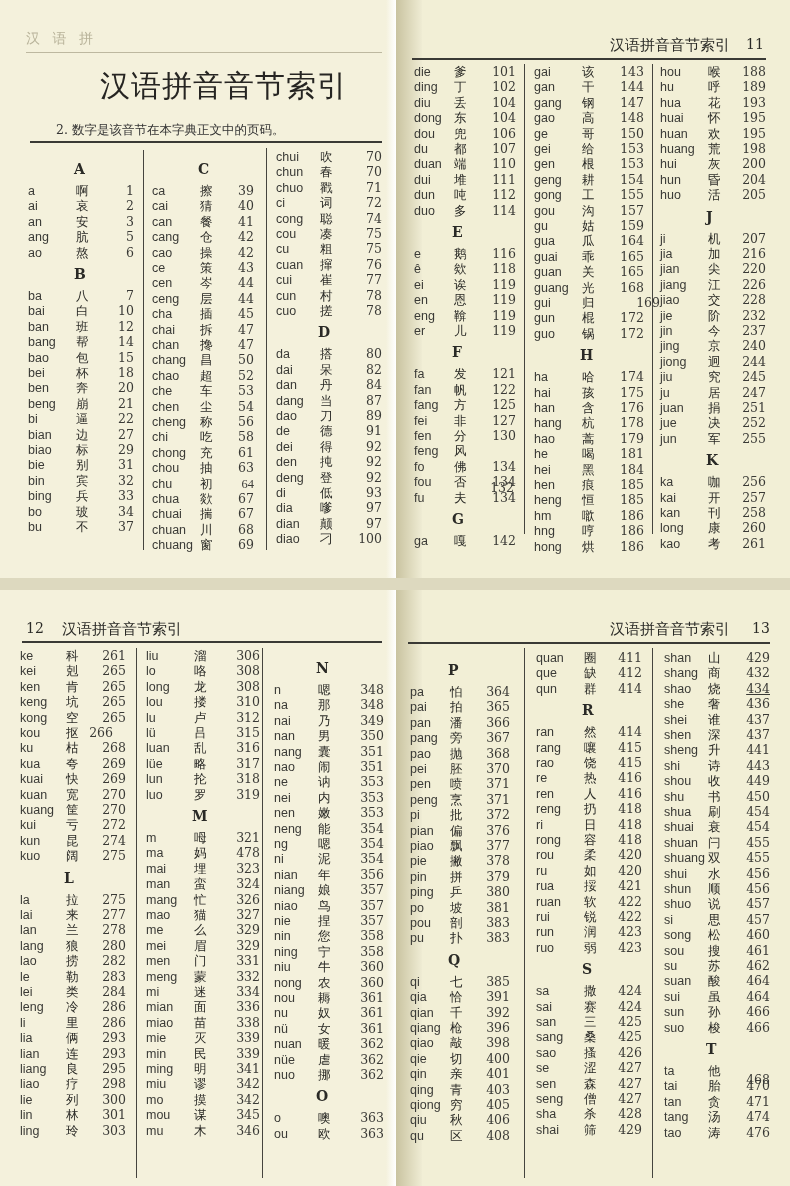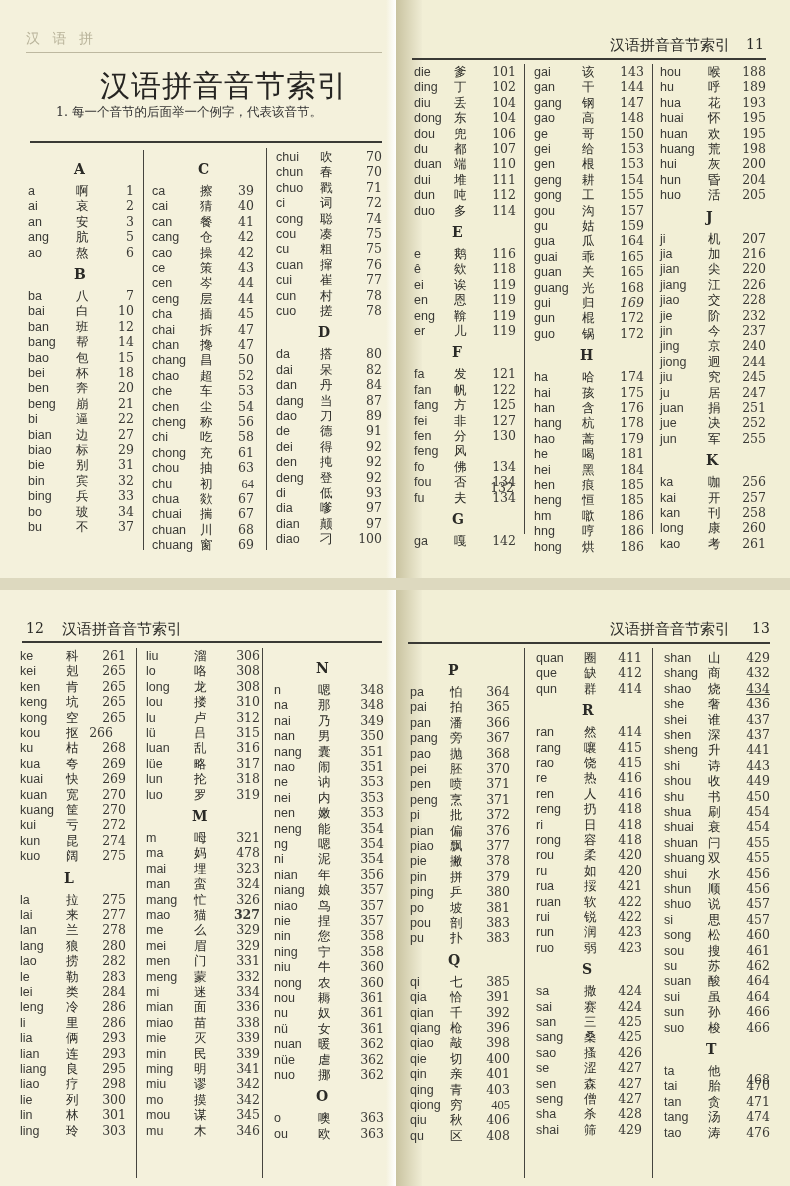--- a/index.html
+++ b/index.html
@@ -33,21 +33,21 @@
 </head>
 <body>
 
 <div class="hband"></div>
 
 <div class="page" id="p10">
   <div class="gutter-l"></div>
   <div class="ghost">汉 语 拼</div>
   <div class="ghostline"></div>
   <div class="title">汉语拼音音节索引</div>
-  <div class="note" style="top:104px">1. 每一个音节的后面举一个例字，代表该音节。</div>
+  <div class="note" style="top:122px">2. 数字是该音节在本字典正文中的页码。</div>
   <div class="rule" style="left:30px; top:141px; width:352px;"></div>
   <div class="vline" style="left:143px; top:150px; height:400px;"></div>
   <div class="vline" style="left:266px; top:148px; height:402px;"></div>
   <div class="col" id="c10a" style="left:28px; top:155px;">
       <div class="letter" style="top: 6px; left: 46px;">A</div>
       <div class="row" style="top: 28px;">
         <span class="py">a</span>
         <span class="ch" style="left: 48px;">啊</span>
         <span class="pg" style="left: 76px;">1</span>
       </div>
@@ -615,21 +615,21 @@
         <span class="pg" style="left: 80px;">165</span>
       </div>
       <div class="row" style="top: 215.6px;">
         <span class="py">guang</span>
         <span class="ch" style="left: 48px;">光</span>
         <span class="pg" style="left: 80px;">168</span>
       </div>
       <div class="row" style="top: 231px;">
         <span class="py">gui</span>
         <span class="ch" style="left: 48px;">归</span>
-        <span class="pg" style="left: 80px; font-style: italic;">169</span>
+        <span class="pg" style="left: 96px;">169</span>
       </div>
       <div class="row" style="top: 246.4px;">
         <span class="py">gun</span>
         <span class="ch" style="left: 48px;">棍</span>
         <span class="pg" style="left: 80px;">172</span>
       </div>
       <div class="row" style="top: 261.8px;">
         <span class="py">guo</span>
         <span class="ch" style="left: 48px;">锅</span>
         <span class="pg" style="left: 80px;">172</span>
@@ -1075,21 +1075,21 @@
         <span class="pg" style="left: 84px;">324</span>
       </div>
       <div class="row" style="top: 243.6px;">
         <span class="py">mang</span>
         <span class="ch" style="left: 48px;">忙</span>
         <span class="pg" style="left: 84px;">326</span>
       </div>
       <div class="row" style="top: 259px;">
         <span class="py">mao</span>
         <span class="ch" style="left: 48px;">猫</span>
-        <span class="pg" style="left: 84px; font-weight: bold;">327</span>
+        <span class="pg" style="left: 84px;">327</span>
       </div>
       <div class="row" style="top: 274.4px;">
         <span class="py">me</span>
         <span class="ch" style="left: 48px;">么</span>
         <span class="pg" style="left: 84px;">329</span>
       </div>
       <div class="row" style="top: 289.8px;">
         <span class="py">mei</span>
         <span class="ch" style="left: 48px;">眉</span>
         <span class="pg" style="left: 84px;">329</span>
@@ -1432,21 +1432,21 @@
         <span class="pg" style="left: 70px;">401</span>
       </div>
       <div class="row" style="top: 425.6px;">
         <span class="py">qing</span>
         <span class="ch" style="left: 40px;">青</span>
         <span class="pg" style="left: 70px;">403</span>
       </div>
       <div class="row" style="top: 441px;">
         <span class="py">qiong</span>
         <span class="ch" style="left: 40px;">穷</span>
-        <span class="pg" style="left: 70px; font-family: Liberation Serif, serif;">405</span>
+        <span class="pg" style="left: 70px;">405</span>
       </div>
       <div class="row" style="top: 456.4px;">
         <span class="py">qiu</span>
         <span class="ch" style="left: 40px;">秋</span>
         <span class="pg" style="left: 70px;">406</span>
       </div>
       <div class="row" style="top: 471.8px;">
         <span class="py">qu</span>
         <span class="ch" style="left: 40px;">区</span>
         <span class="pg" style="left: 70px;">408</span>

